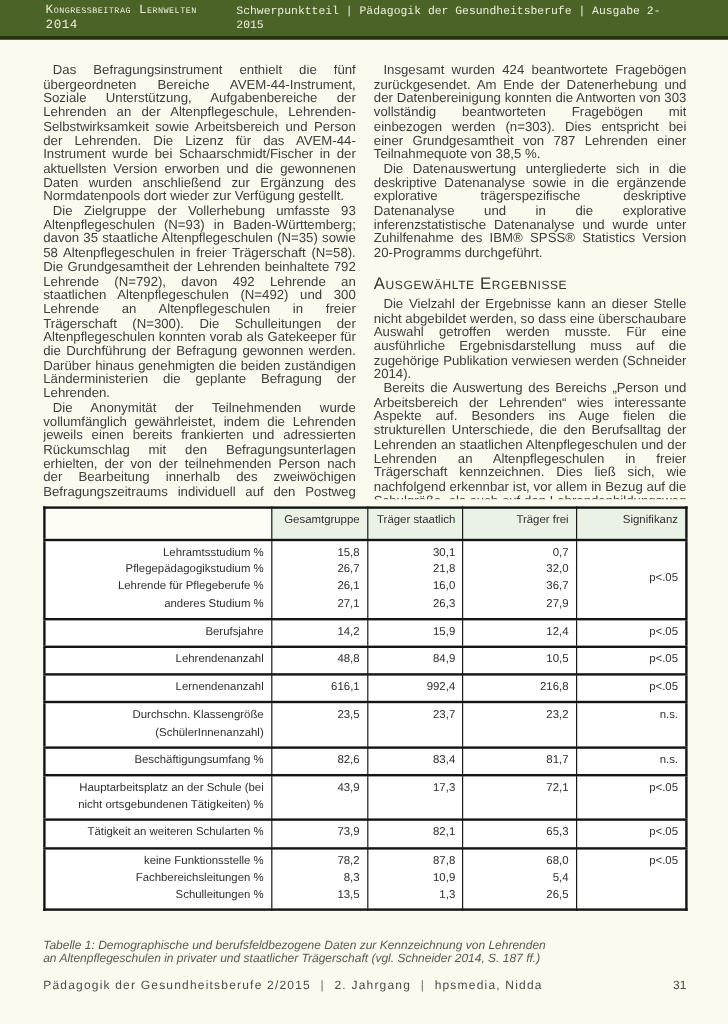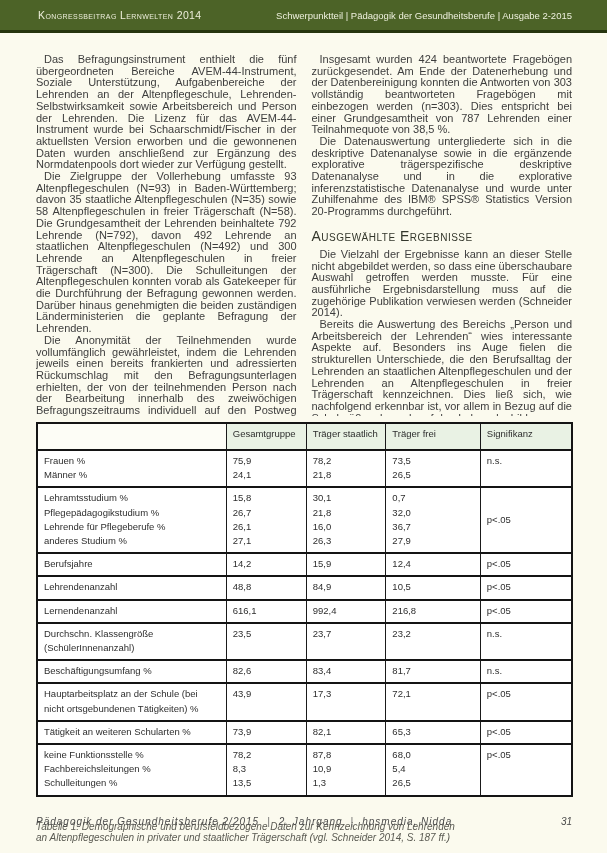--- a/index.html
+++ b/index.html
@@ -9,21 +9,21 @@
     font-family:"Liberation Sans", sans-serif;
     position:relative;
     overflow:hidden;
   }
   
   .topbar {
     height:33px;
     background:#4c6327;
     border-bottom:3px solid #26350f;
     display:flex; justify-content:space-between; align-items:center;
-    padding:0 35px 0 38px; box-sizing:border-box;
+    padding:0 35px 0 38px; box-sizing:border-box;font-family:Liberation Mono, monospace;
   }
   .topbar .hleft {
     color:#edeeda; font-variant:small-caps; font-size:10.5px; letter-spacing:0.4px;
   }
   .topbar .hright {
     color:#eef0dd; font-size:9.5px;
   }
   .content { padding:0 35px 0 36px; }
   .columns { display:flex; gap:15px; margin-top:21px; height:362px; overflow:hidden; }
   .col { width:261px; }
@@ -44,21 +44,21 @@
     border-collapse:collapse;
     width:537px;
     margin-top:6px;
     background:#ffffff;
     border:2px solid #141414;
   }
   table.results th, table.results td {
     border:1px solid #1a1a1a;
     font-size:9.5px;
     font-weight:normal;
-    text-align:left;
+    text-align:right;
     color:#2e2e2e;
     padding:3px 6px 4px 6px;
     vertical-align:top;
     white-space:pre-line;
     line-height:14.2px;
   }
   table.results tbody tr { border-top:2px solid #141414; }
   table.results thead th { background:#e9f2e4; height:18px; }
   table.results thead th.empty { background:#fdfdf6; }
   table.results td.mid { vertical-align:middle; }
@@ -68,21 +68,20 @@
     color:#5a5a52;
     margin:24px 0 0 0;
     width:430px;
   }
   .pagefooter {
     position:absolute;
     left:36px; right:35px; bottom:26px;
     display:flex; justify-content:space-between; align-items:baseline;
     font-size:10px; color:#4a4a4a;
     letter-spacing:1px;
-    font-style:italic;
   }
   .pagefooter .sep { margin:0 8px; color:#6a6a6a; }
   .pagefooter .pageno { letter-spacing:0; }
 </style>
 </head>
 <body>
 
 <header class="topbar">
   <span class="hleft">Kongressbeitrag Lernwelten 2014</span>
   <span class="hright">Schwerpunktteil | Pädagogik der Gesundheitsberufe | Ausgabe 2-2015</span>
@@ -120,31 +119,20 @@
         <tr>
           <th class="empty"></th>
           <th>Gesamtgruppe</th>
           <th>Träger staatlich</th>
           <th>Träger frei</th>
           <th>Signifikanz</th>
         </tr>
       </thead>
     <tbody>
         <tr>
-          <td>Frauen %
-Männer %</td>
-          <td>75,9
-24,1</td>
-          <td>78,2
-21,8</td>
-          <td>73,5
-26,5</td>
-          <td>n.s.</td>
-        </tr>
-        <tr>
           <td>Lehramtsstudium %
 Pflegepädagogikstudium %
 Lehrende für Pflegeberufe %
 anderes Studium %</td>
           <td>15,8
 26,7
 26,1
 27,1</td>
           <td>30,1
 21,8

